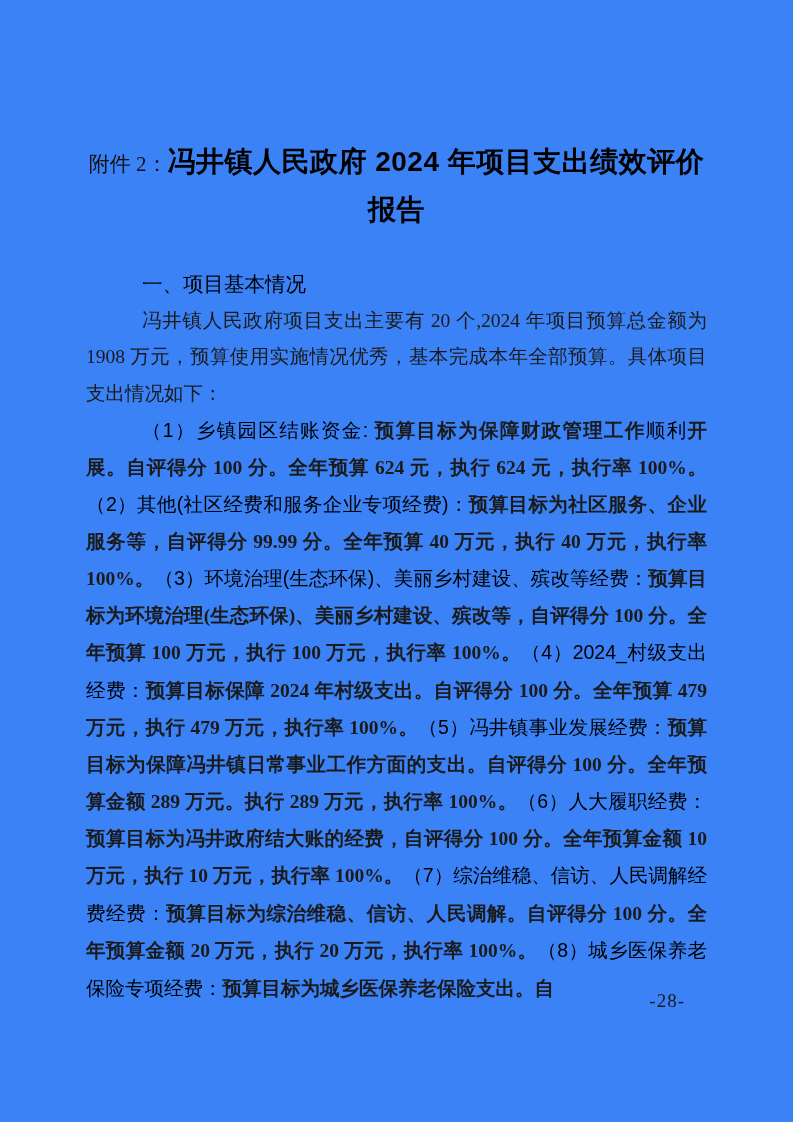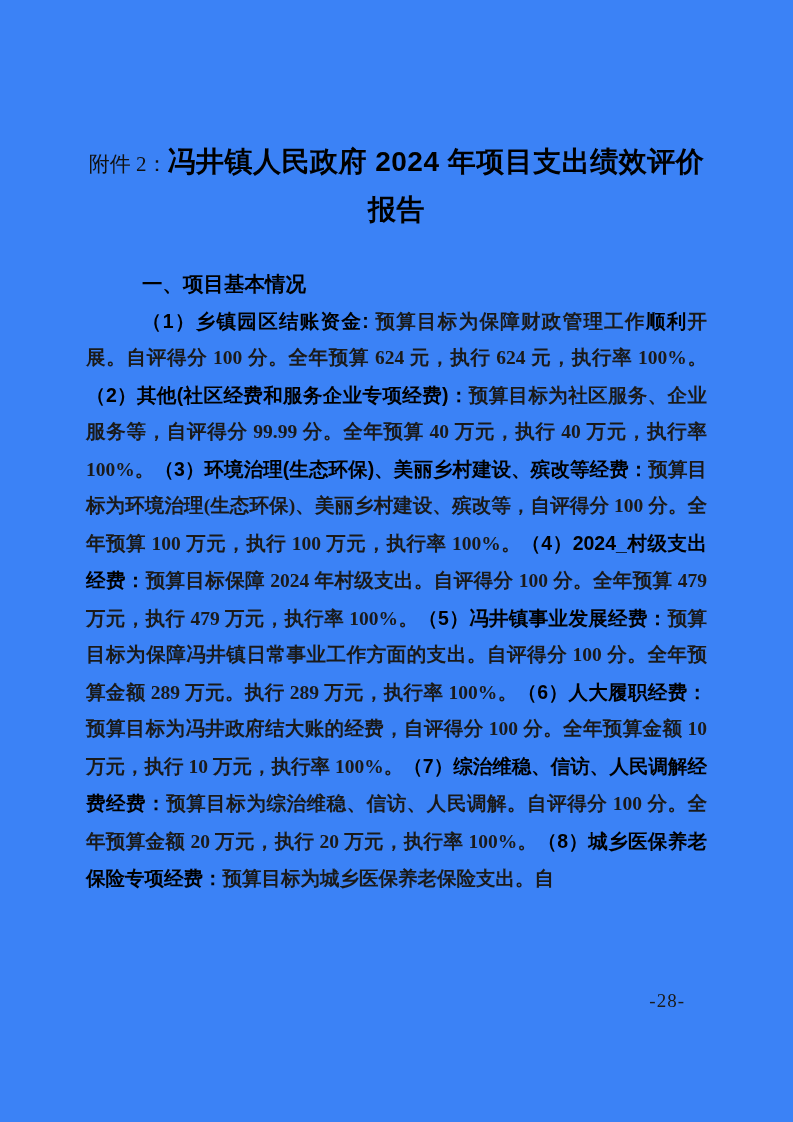--- a/index.html
+++ b/index.html
@@ -38,38 +38,38 @@
     font-weight: 700;
     color: #000000;
     font-family: "Liberation Sans", "DejaVu Sans", sans-serif;
     letter-spacing: 0.5px;
   }
   .section-heading {
     margin-top: 30px;
     text-indent: 56px;
     font-size: 20.5px;
     line-height: 36.5px;
-    font-weight: 700;
+    font-weight: 400;
     color: #000000;
     font-family: "Liberation Sans", "DejaVu Sans", sans-serif;
   }
   .para {
     font-size: 19.5px;
     line-height: 36.5px;
     text-align: justify;
     text-indent: 56px;
     color: #1a1a1a;
     margin: 0;
   }
   .para.items {
     margin-top: 0;
   }
   .seg { font-weight: 700; }
   .seg.bold-name {
-    font-weight: 700;
+    font-weight: 400;
     color: #000000;
     font-family: "Liberation Sans", "DejaVu Sans", sans-serif;
   }
   .page-number {
     position: absolute;
     top: 990px;
     right: 108px;
     font-size: 19px;
     color: #1a1a1a;
     letter-spacing: 1px;
@@ -80,19 +80,20 @@
 
 <div class="page">
   <div class="content">
 
     <div class="title-block">
       <span class="attachment-label">附件 2：</span><span class="doc-title">冯井镇人民政府 2024 年项目支出绩效评价报告</span>
     </div>
 
     <div class="section-heading">一、项目基本情况</div>
 
+    <p class="para">冯井镇人民政府项目支出主要有 20 个,2024 年项目预算总金额为 1908 万元，预算使用实施情况优秀，基本完成本年全部预算。具体项目支出情况如下：</p>
 
     <p class="para items"><span class="seg bold-name">（1）乡镇园区结账资金: </span><span class="seg">预算目标为保障财政管理工作</span><span class="seg bold-name">顺利</span><span class="seg">开展。自评得分 100 分。全年预算 624 元，执行 624 元，执行率 100%。</span><span class="seg bold-name">（2）其他(社区经费和服务企业专项经费)：</span><span class="seg">预算目标为社区服务、企业服务等，自评得分 99.99 分。全年预算 40 万元，执行 40 万元，执行率 100%。</span><span class="seg bold-name">（3）环境治理(生态环保)、美丽乡村建设、殡改等经费：</span><span class="seg">预算目标为环境治理(生态环保)、美丽乡村建设、殡改等，自评得分 100 分。全年预算 100 万元，执行 100 万元，执行率 100%。</span><span class="seg bold-name">（4）2024_村级支出经费：</span><span class="seg">预算目标保障 2024 年村级支出。自评得分 100 分。全年预算 479 万元，执行 479 万元，执行率 100%。</span><span class="seg bold-name">（5）冯井镇事业发展经费：</span><span class="seg">预算目标为保障冯井镇日常事业工作方面的支出。自评得分 100 分。全年预算金额 289 万元。执行 289 万元，执行率 100%。</span><span class="seg bold-name">（6）人大履职经费：</span><span class="seg">预算目标为冯井政府结大账的经费，自评得分 100 分。全年预算金额 10 万元，执行 10 万元，执行率 100%。</span><span class="seg bold-name">（7）综治维稳、信访、人民调解经费经费：</span><span class="seg">预算目标为综治维稳、信访、人民调解。自评得分 100 分。全年预算金额 20 万元，执行 20 万元，执行率 100%。</span><span class="seg bold-name">（8）城乡医保养老保险专项经费：</span><span class="seg">预算目标为城乡医保养老保险支出。自</span></p>
 
   </div>
 
   <div class="page-number">-28-</div>
 </div>
 
 </body></html>

